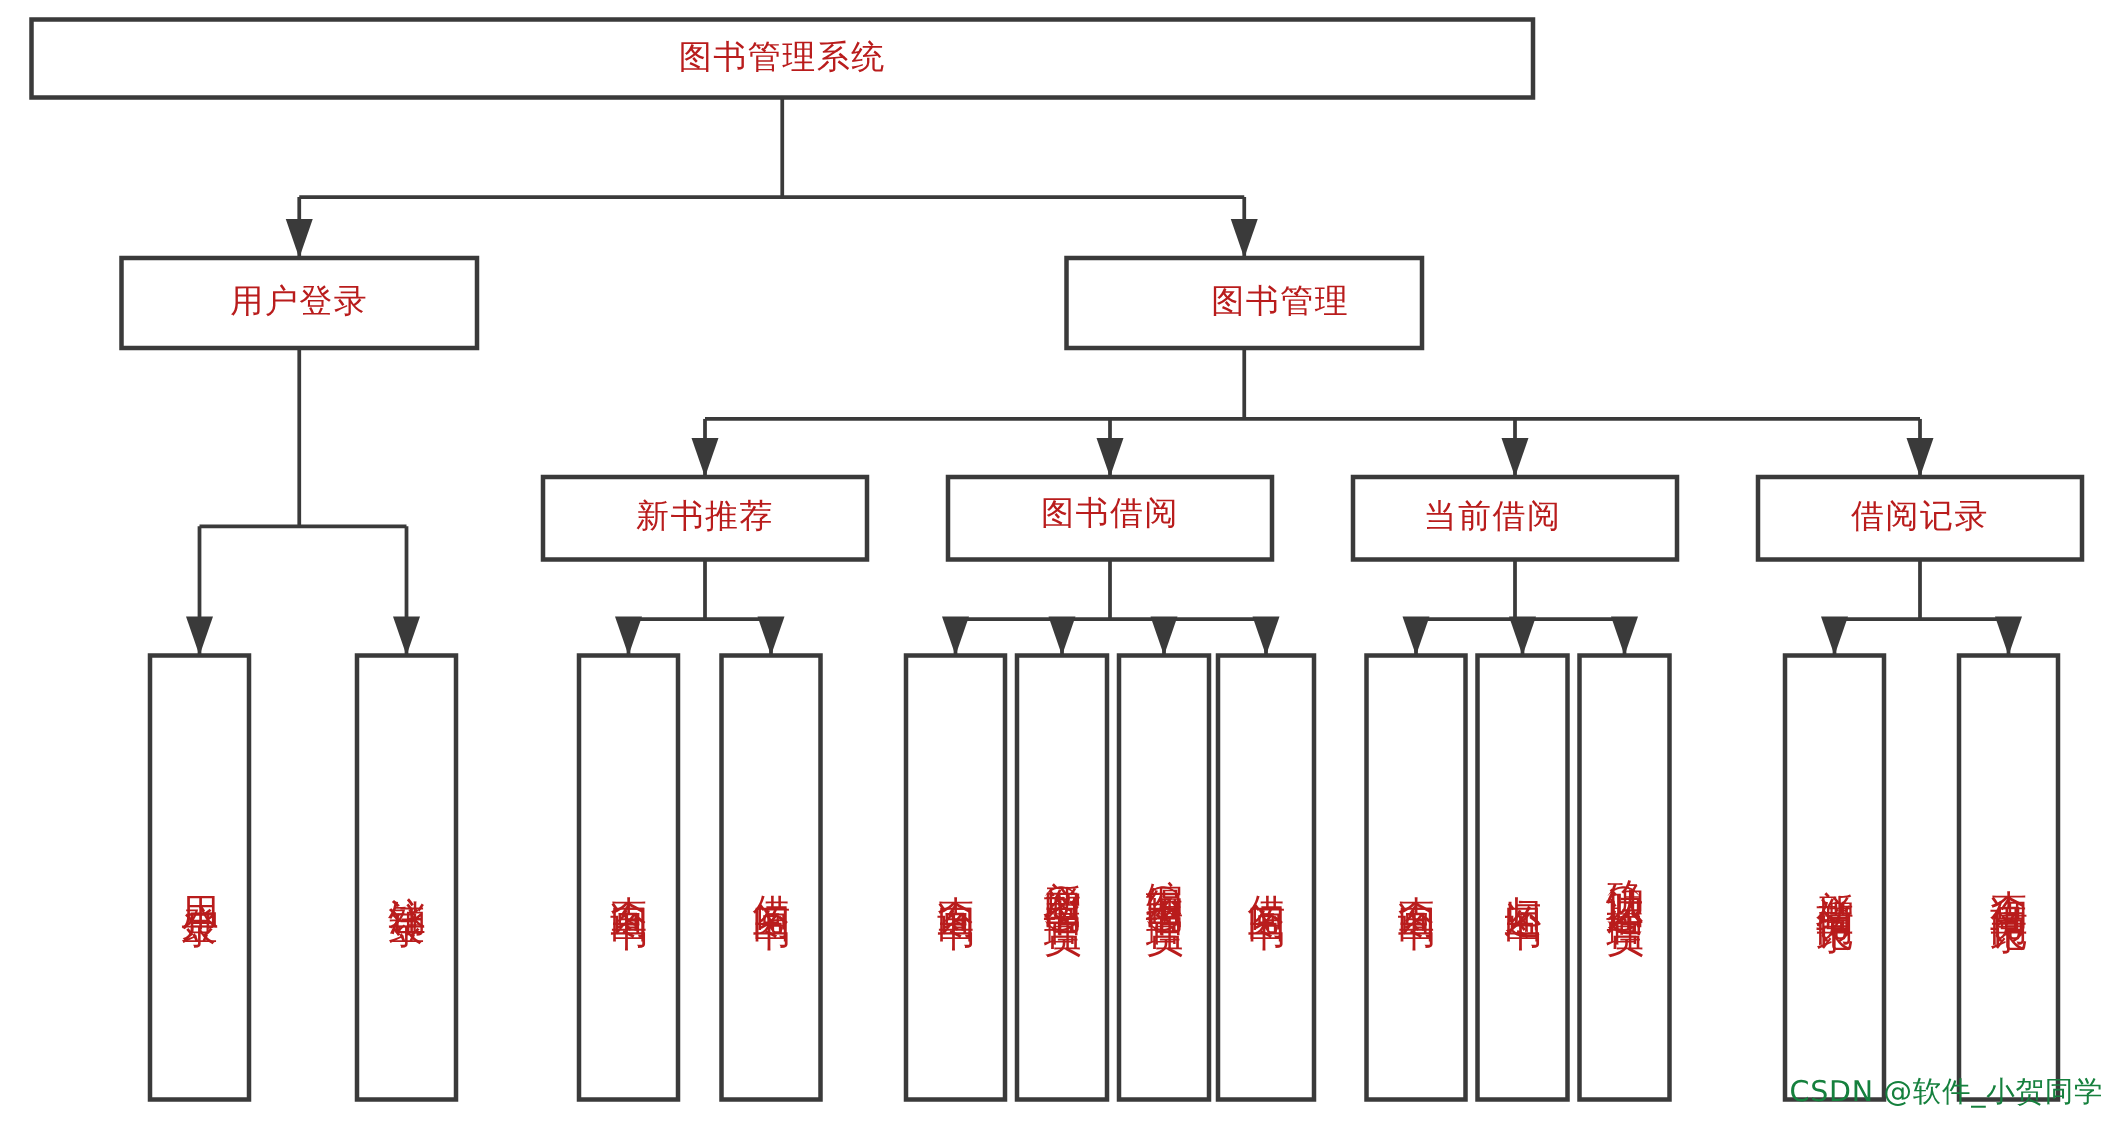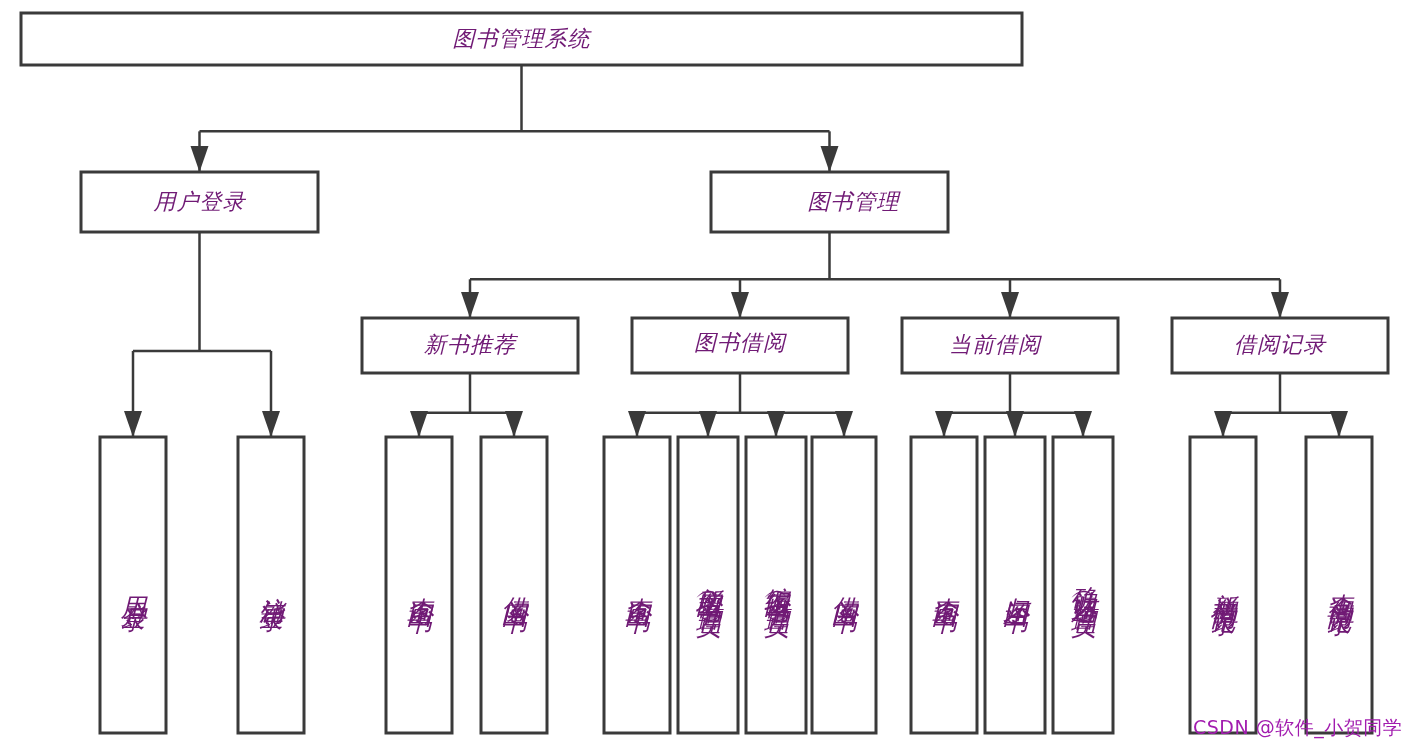--- a/index.html
+++ b/index.html
@@ -38,42 +38,41 @@
   }
   .arrow-head {
     fill: #3a3a3a;
     stroke: none;
   }
   .node-label {
     position: absolute;
     display: flex;
     align-items: center;
     justify-content: center;
-    color: #701a75;
+    color: #b91c1c;
     font-family: "DejaVu Sans", "Liberation Sans", sans-serif;
     pointer-events: none;
     box-sizing: border-box;
-    font-style: italic;
   }
   .node-label.horizontal {
     font-size: 22px;
     letter-spacing: 1px;
     line-height: 1.1;
   }
   .node-label.vertical {
     writing-mode: vertical-rl;
     text-orientation: upright;
     font-size: 25px;
     letter-spacing: 4px;
     line-height: 1.1;
     white-space: nowrap;
   }
   .watermark {
     position: absolute;
-    color: #a21caf;
+    color: #15803d;
     font-size: 19px;
     font-family: "DejaVu Sans", "Liberation Sans", sans-serif;
     white-space: nowrap;
     letter-spacing: 0.5px;
   }
 </style>
 </head>
 <body>
 
 <div id="canvas">

